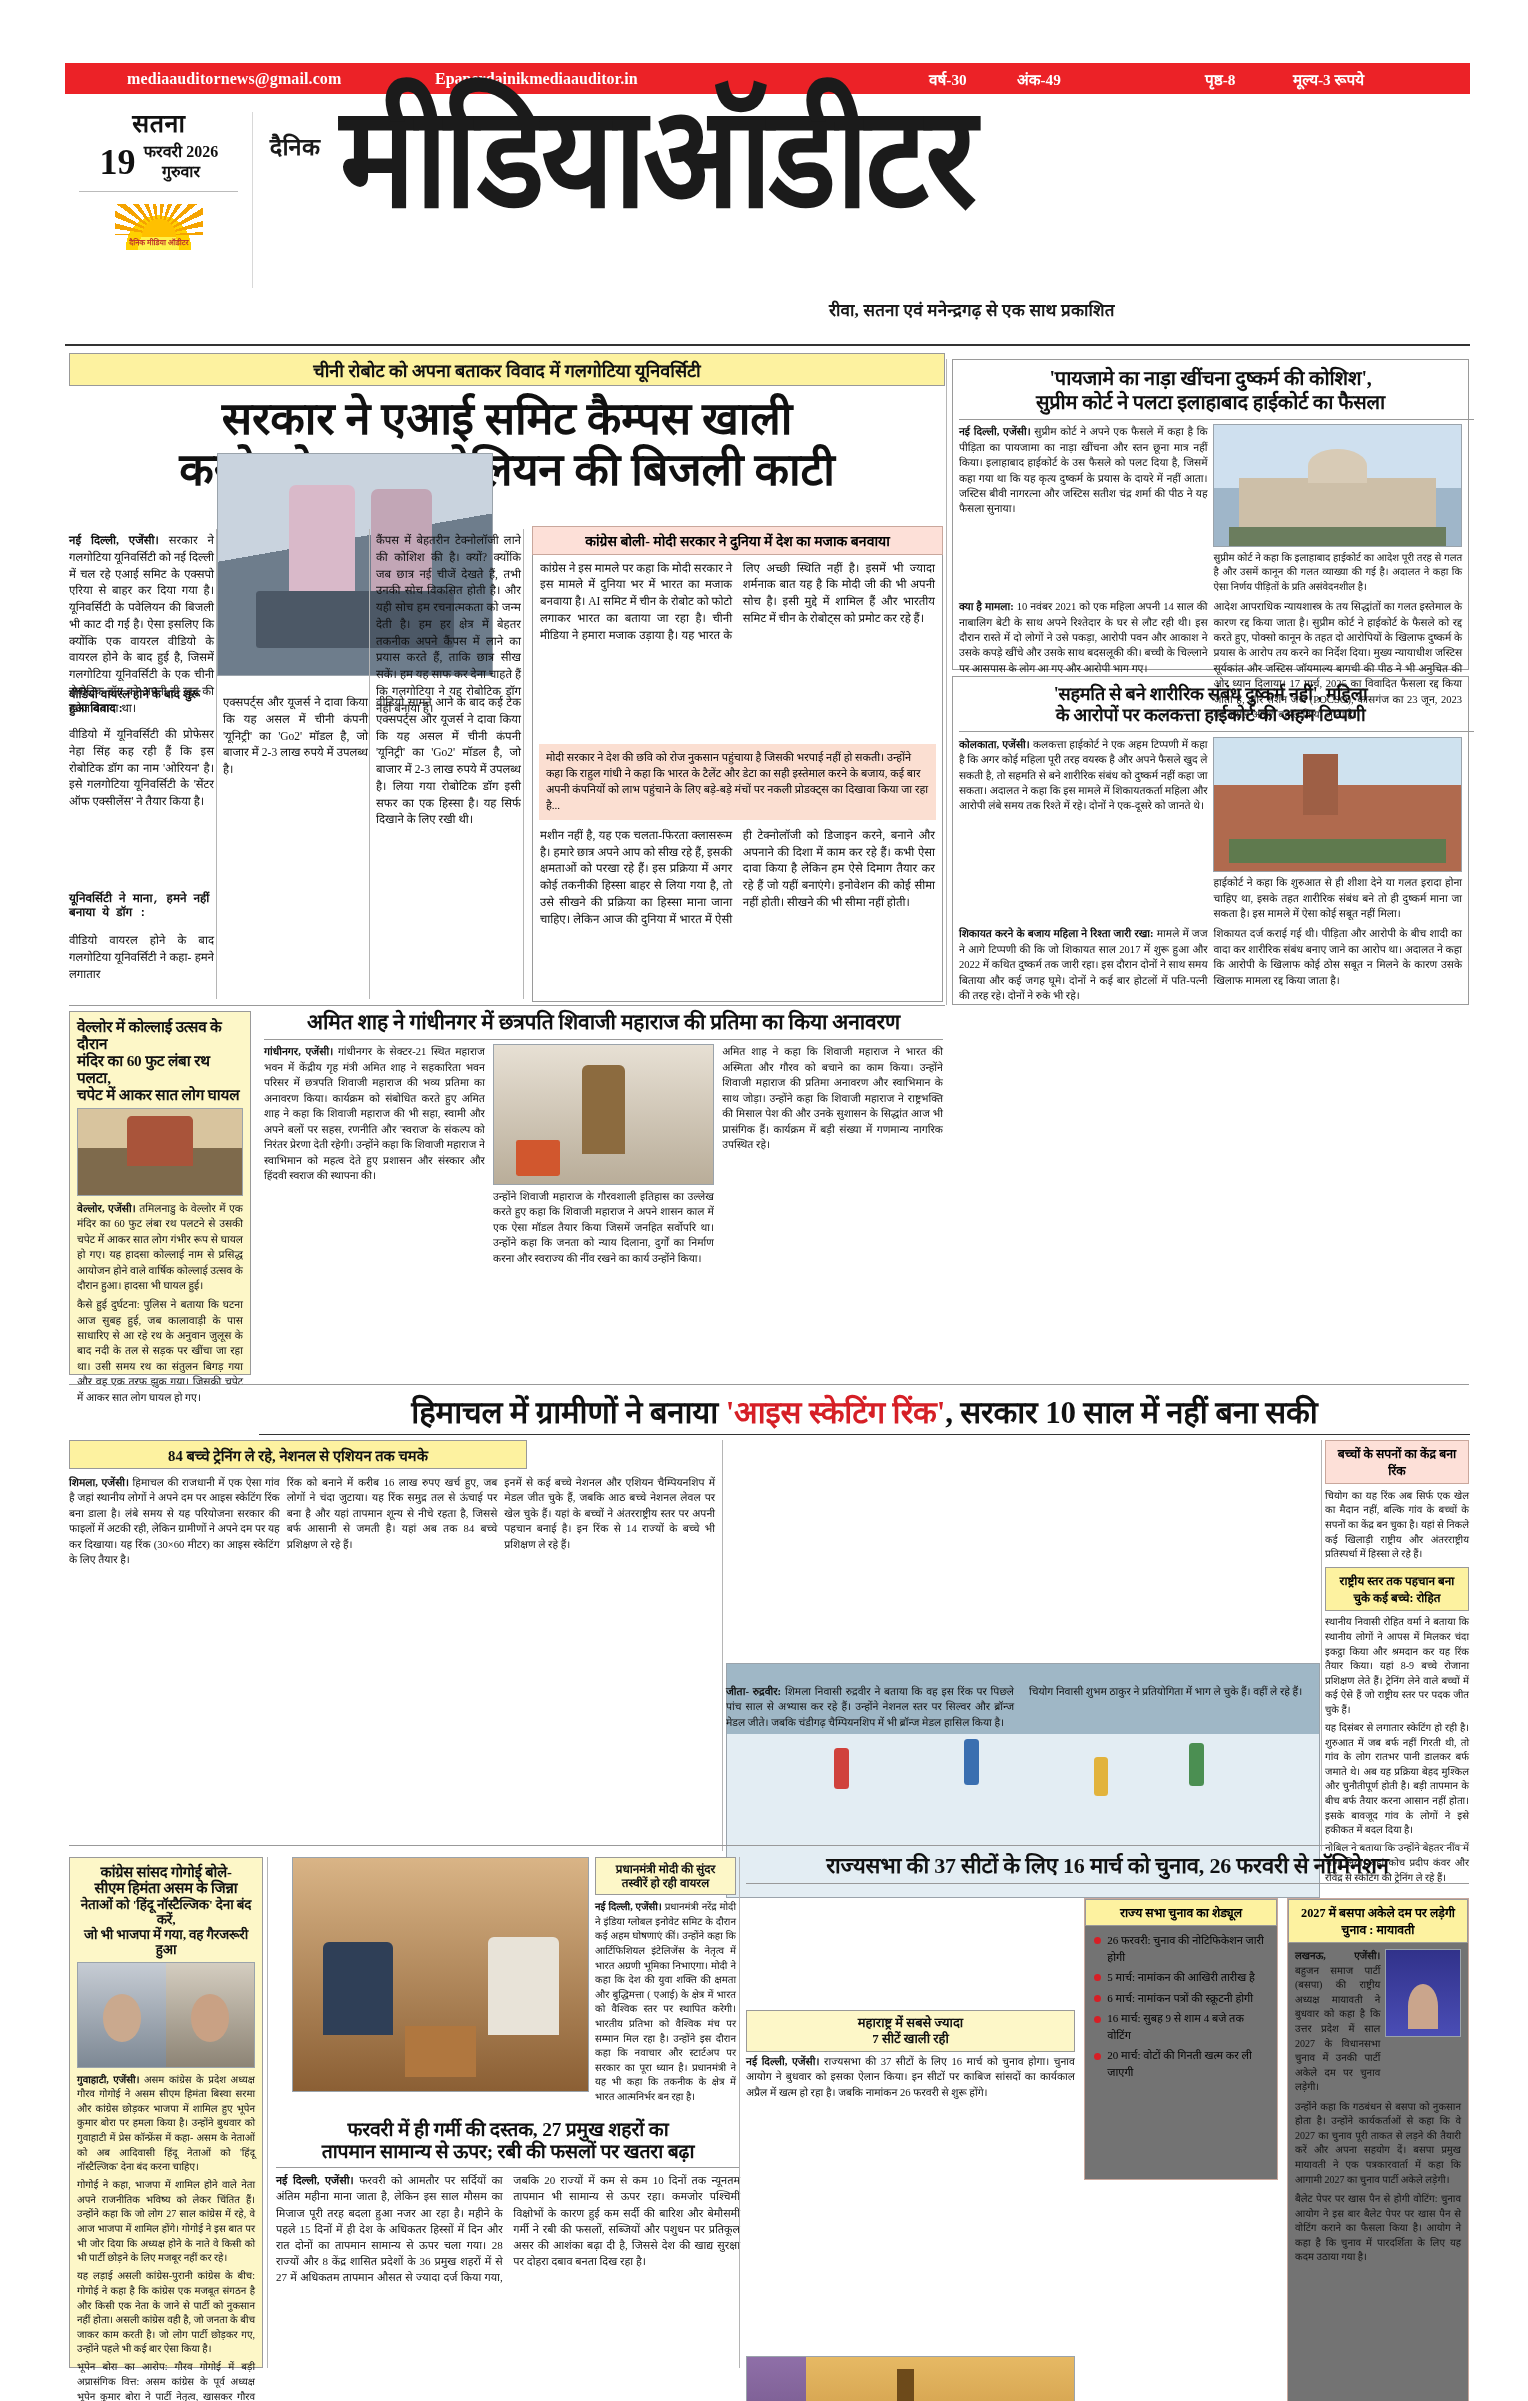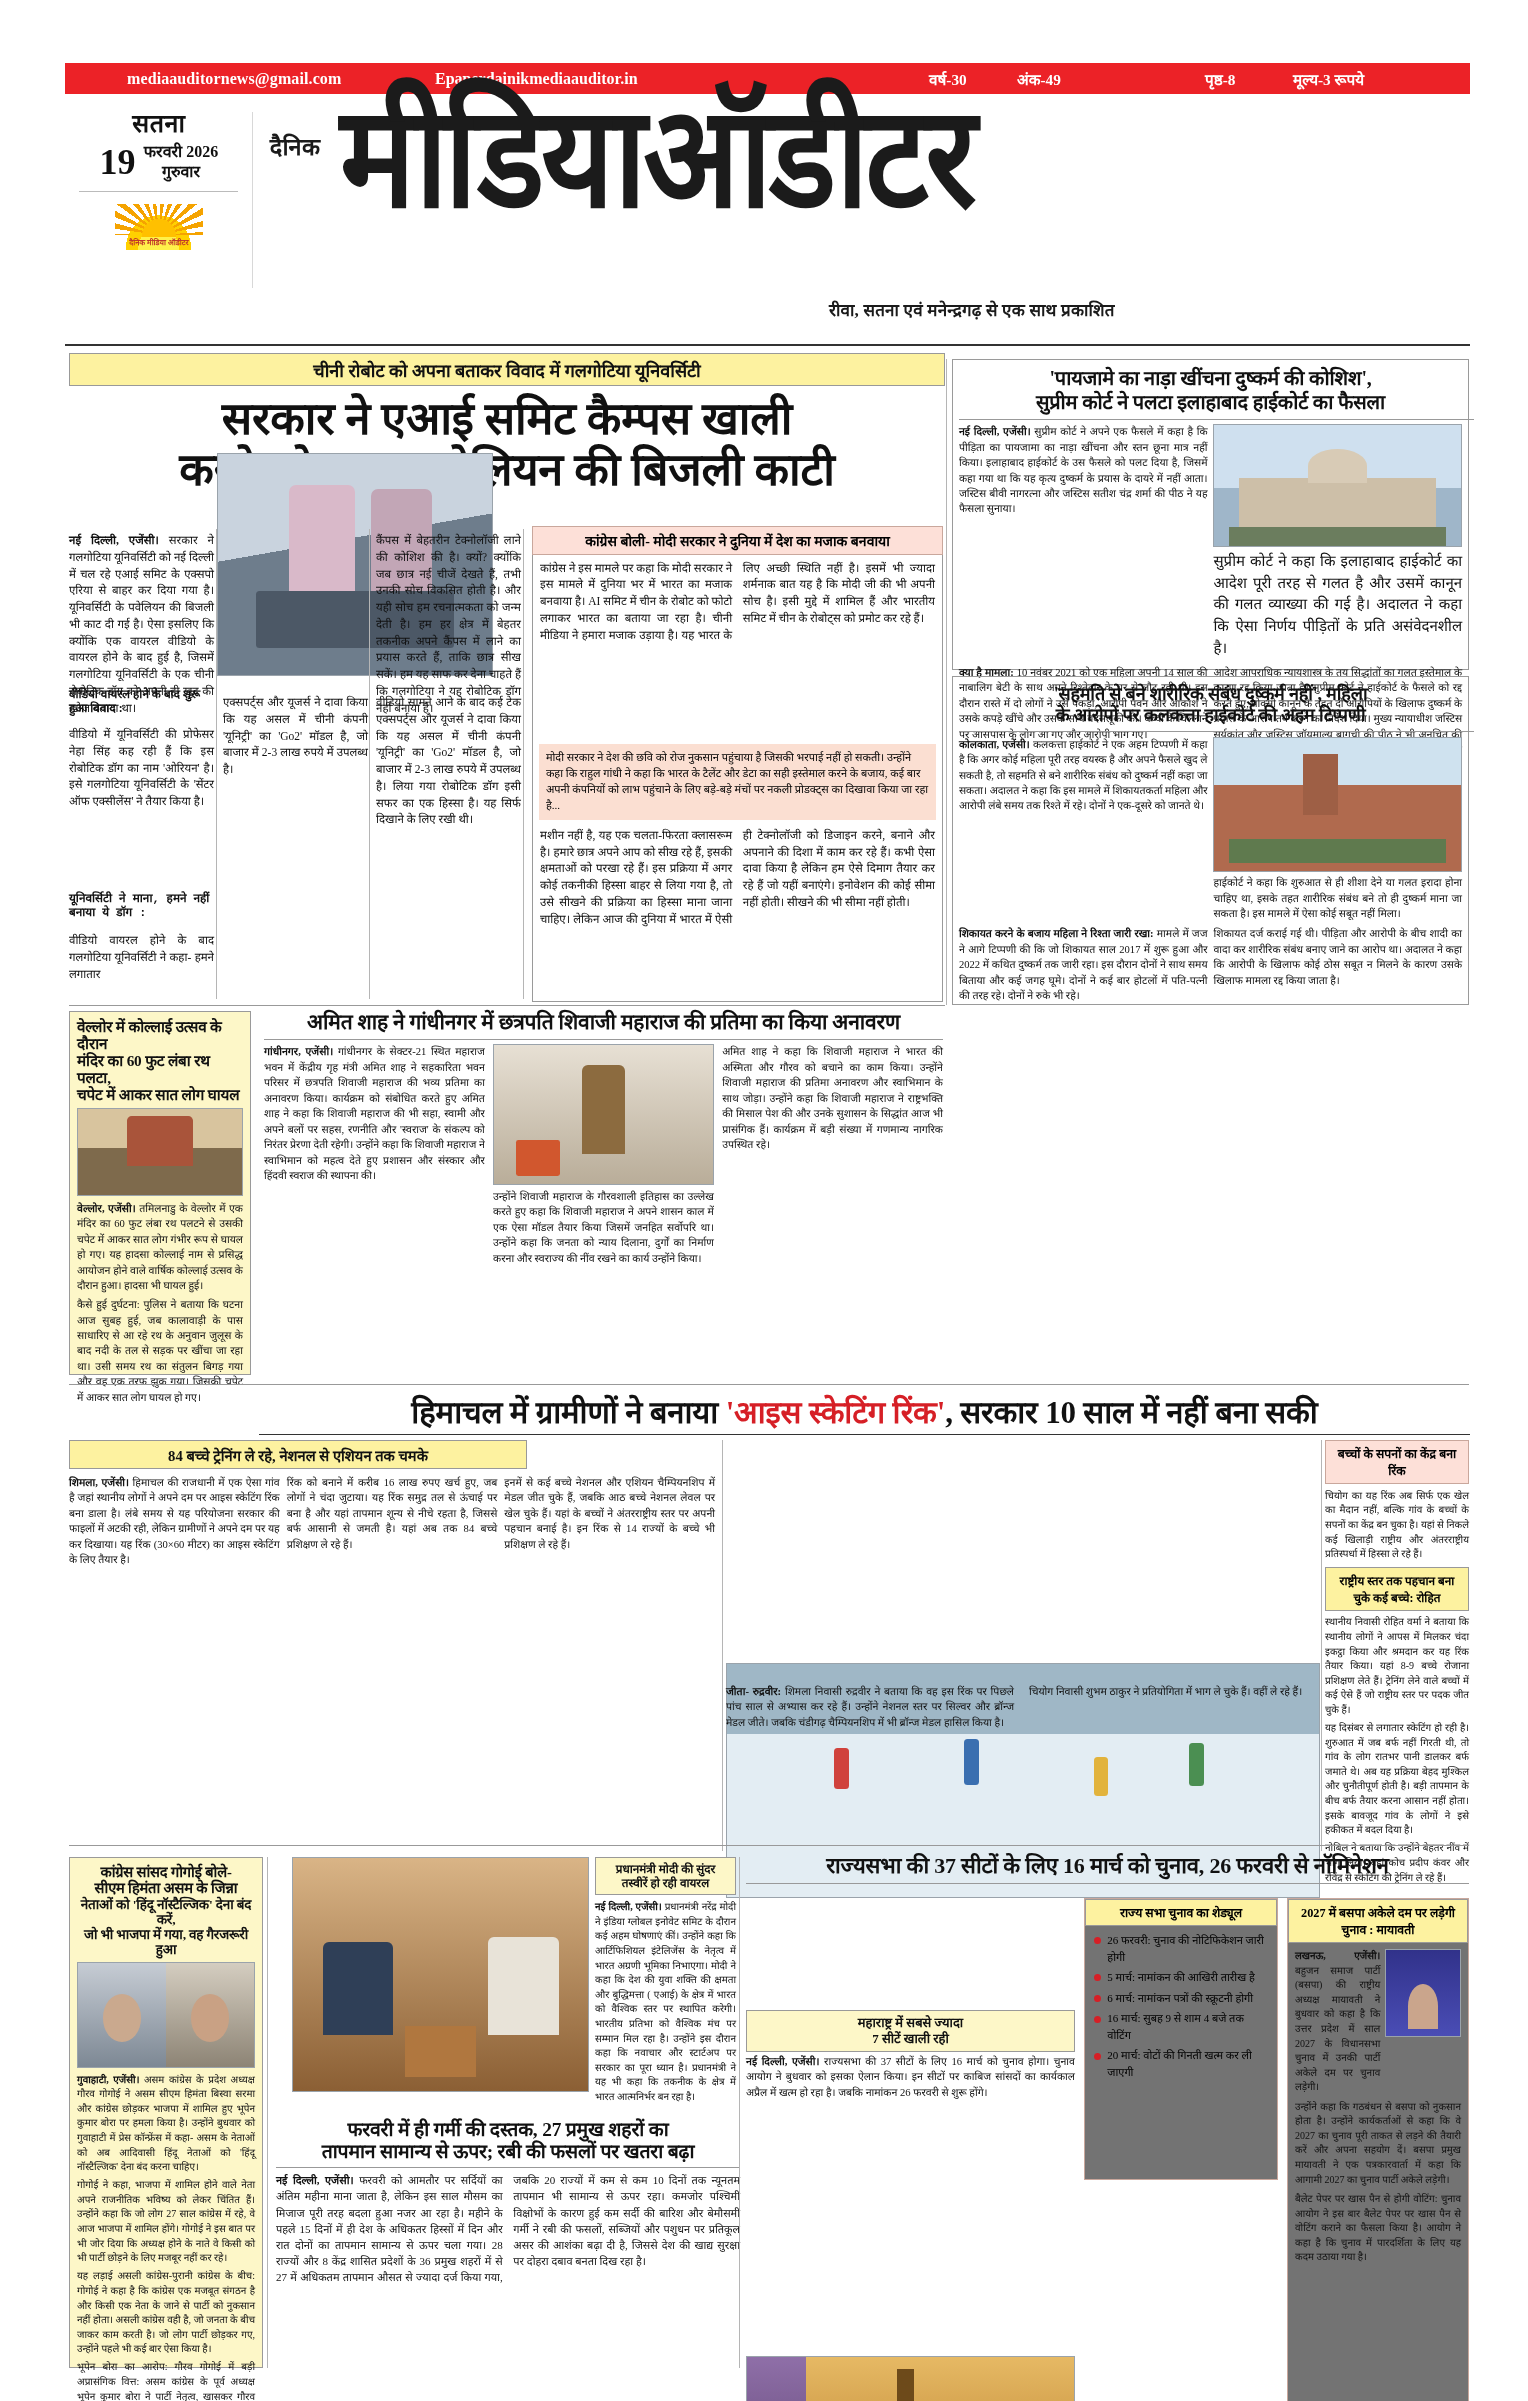--- a/index.html
+++ b/index.html
@@ -235,21 +235,21 @@
           <span class="lead">नई दिल्ली, एजेंसी।</span>
           <span>सुप्रीम कोर्ट ने अपने एक फैसले में कहा है कि पीड़िता का पायजामा का नाड़ा खींचना और स्तन छूना मात्र नहीं किया। इलाहाबाद हाईकोर्ट के उस फैसले को पलट दिया है, जिसमें कहा गया था कि यह कृत्य दुष्कर्म के प्रयास के दायरे में नहीं आता। जस्टिस बीवी नागरत्ना और जस्टिस सतीश चंद्र शर्मा की पीठ ने यह फैसला सुनाया।</span>
         </div>
       </div>
       <div style="flex:1;">
         <div class="photo sky" style="width:100%; height:123px;">
           <div style="position:absolute;left:10%;right:10%;bottom:0;height:56%;background:#cdbfa8;"></div>
           <div style="position:absolute;left:38%;bottom:52%;width:24%;height:28%;background:#d8cbb6;border-radius:50% 50% 0 0;"></div>
           <div style="position:absolute;left:6%;right:6%;bottom:0;height:16%;background:#6b7d5e;"></div>
         </div>
-        <div class="body-col" style="font-size:15px; margin-top:3.5px;">सुप्रीम कोर्ट ने कहा कि इलाहाबाद हाईकोर्ट का आदेश पूरी तरह से गलत है और उसमें कानून की गलत व्याख्या की गई है। अदालत ने कहा कि ऐसा निर्णय पीड़ितों के प्रति असंवेदनशील है।</div>
+        <div class="body-col" style="font-size:10px; margin-top:3.5px;">सुप्रीम कोर्ट ने कहा कि इलाहाबाद हाईकोर्ट का आदेश पूरी तरह से गलत है और उसमें कानून की गलत व्याख्या की गई है। अदालत ने कहा कि ऐसा निर्णय पीड़ितों के प्रति असंवेदनशील है।</div>
       </div>
     </div>
     <div style="display:flex; padding:0 5.9px 3.5px; gap:5.9px;">
       <div style="flex:1;">
         <div class="body-col" style="font-size:10.6px;">
           <span class="lead">क्या है मामला:</span>
           <span>10 नवंबर 2021 को एक महिला अपनी 14 साल की नाबालिग बेटी के साथ अपने रिश्तेदार के घर से लौट रही थी। इस दौरान रास्ते में दो लोगों ने उसे पकड़ा, आरोपी पवन और आकाश ने उसके कपड़े खींचे और उसके साथ बदसलूकी की। बच्ची के चिल्लाने पर आसपास के लोग आ गए और आरोपी भाग गए।</span>
         </div>
       </div>
       <div style="flex:1;">

